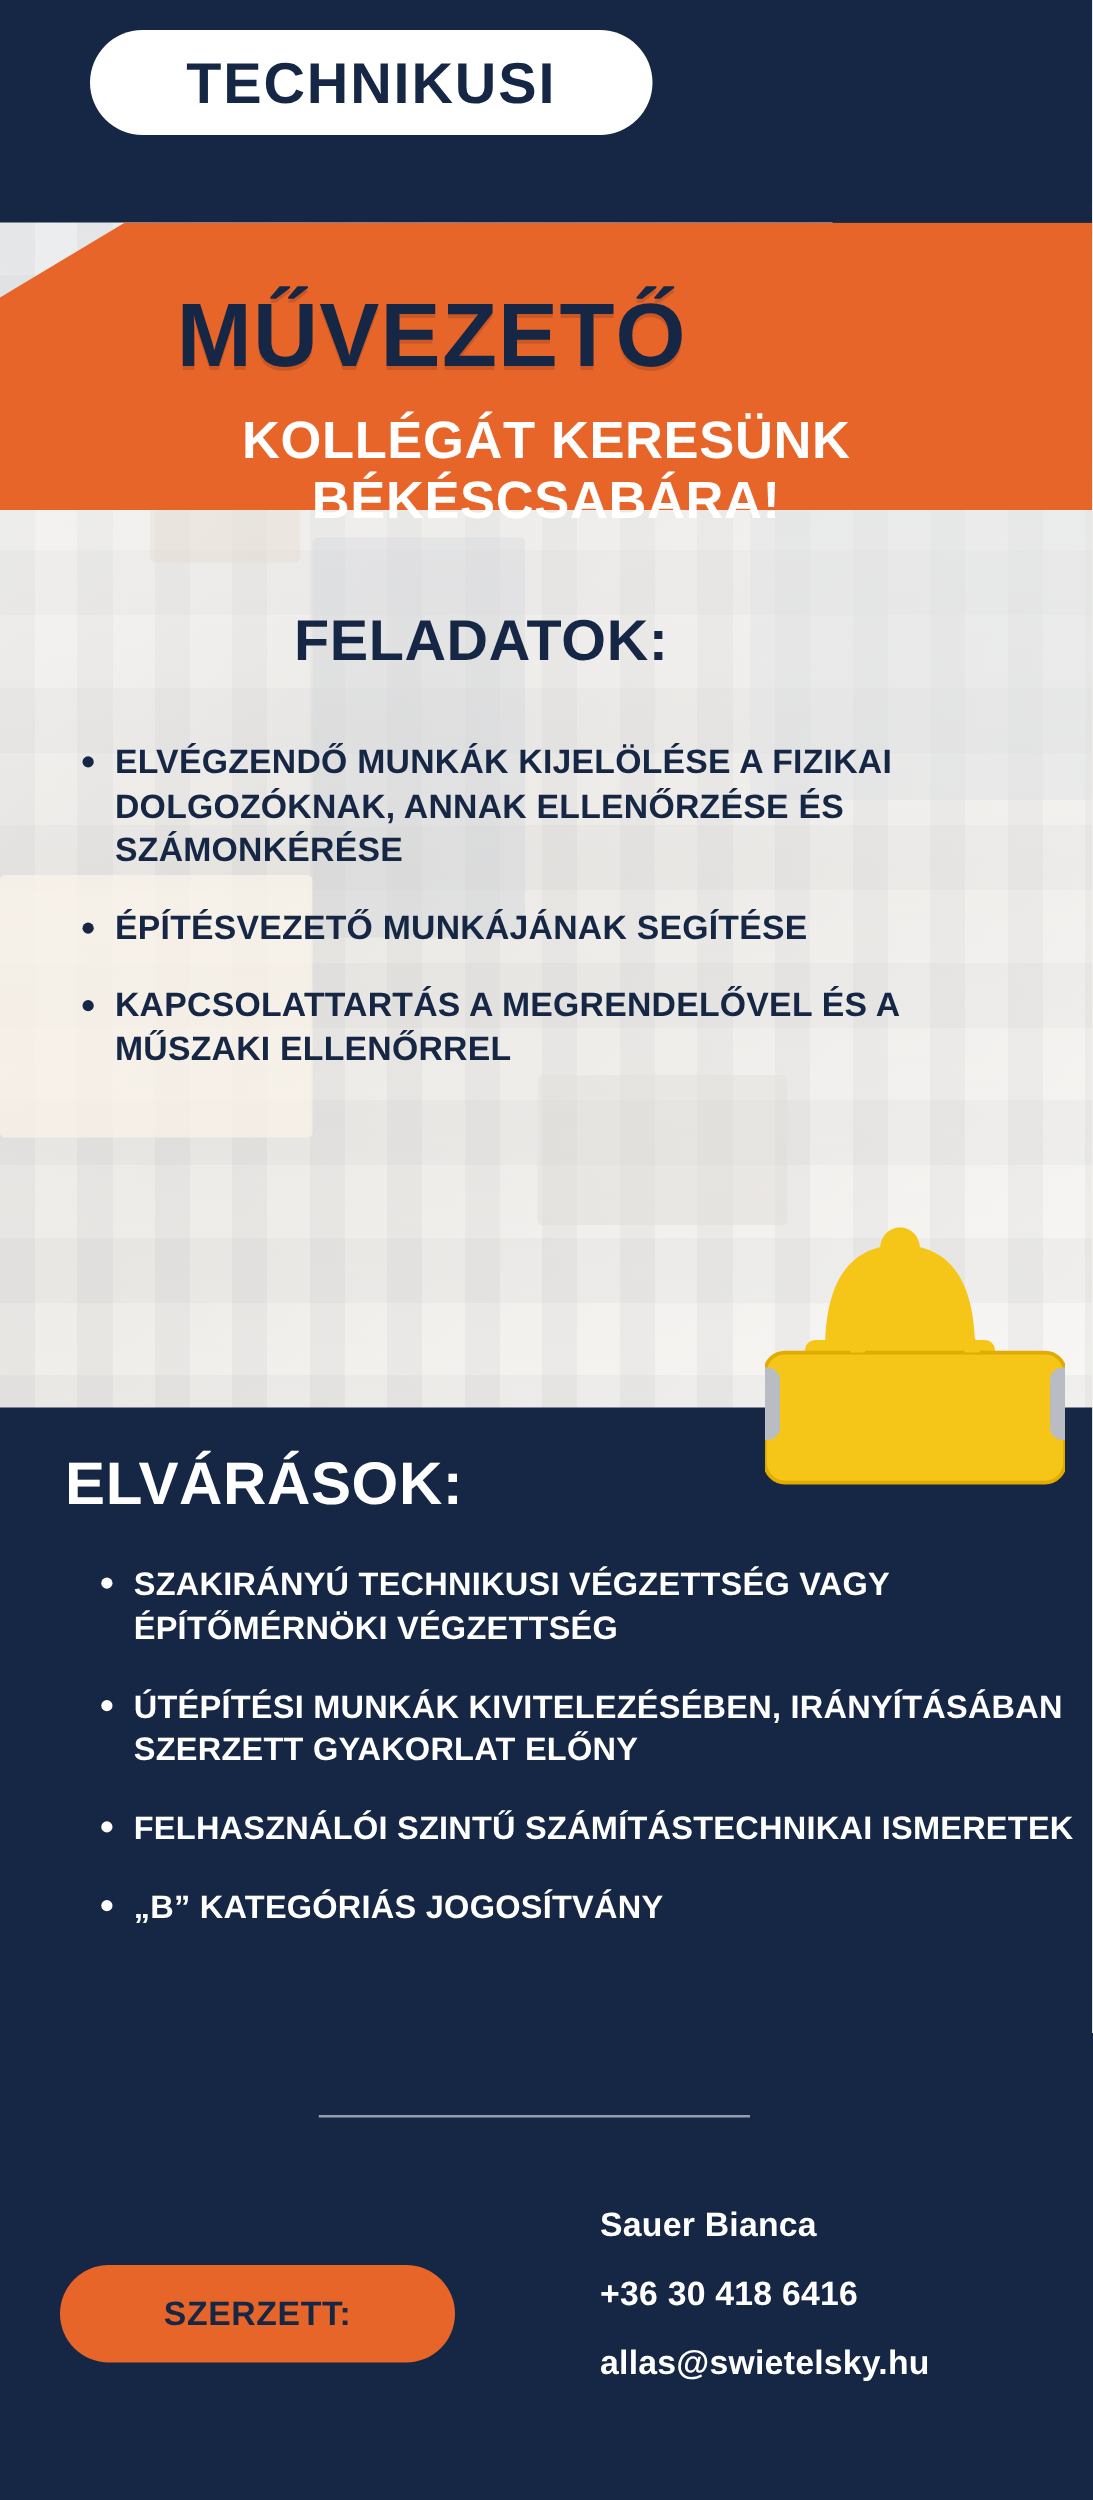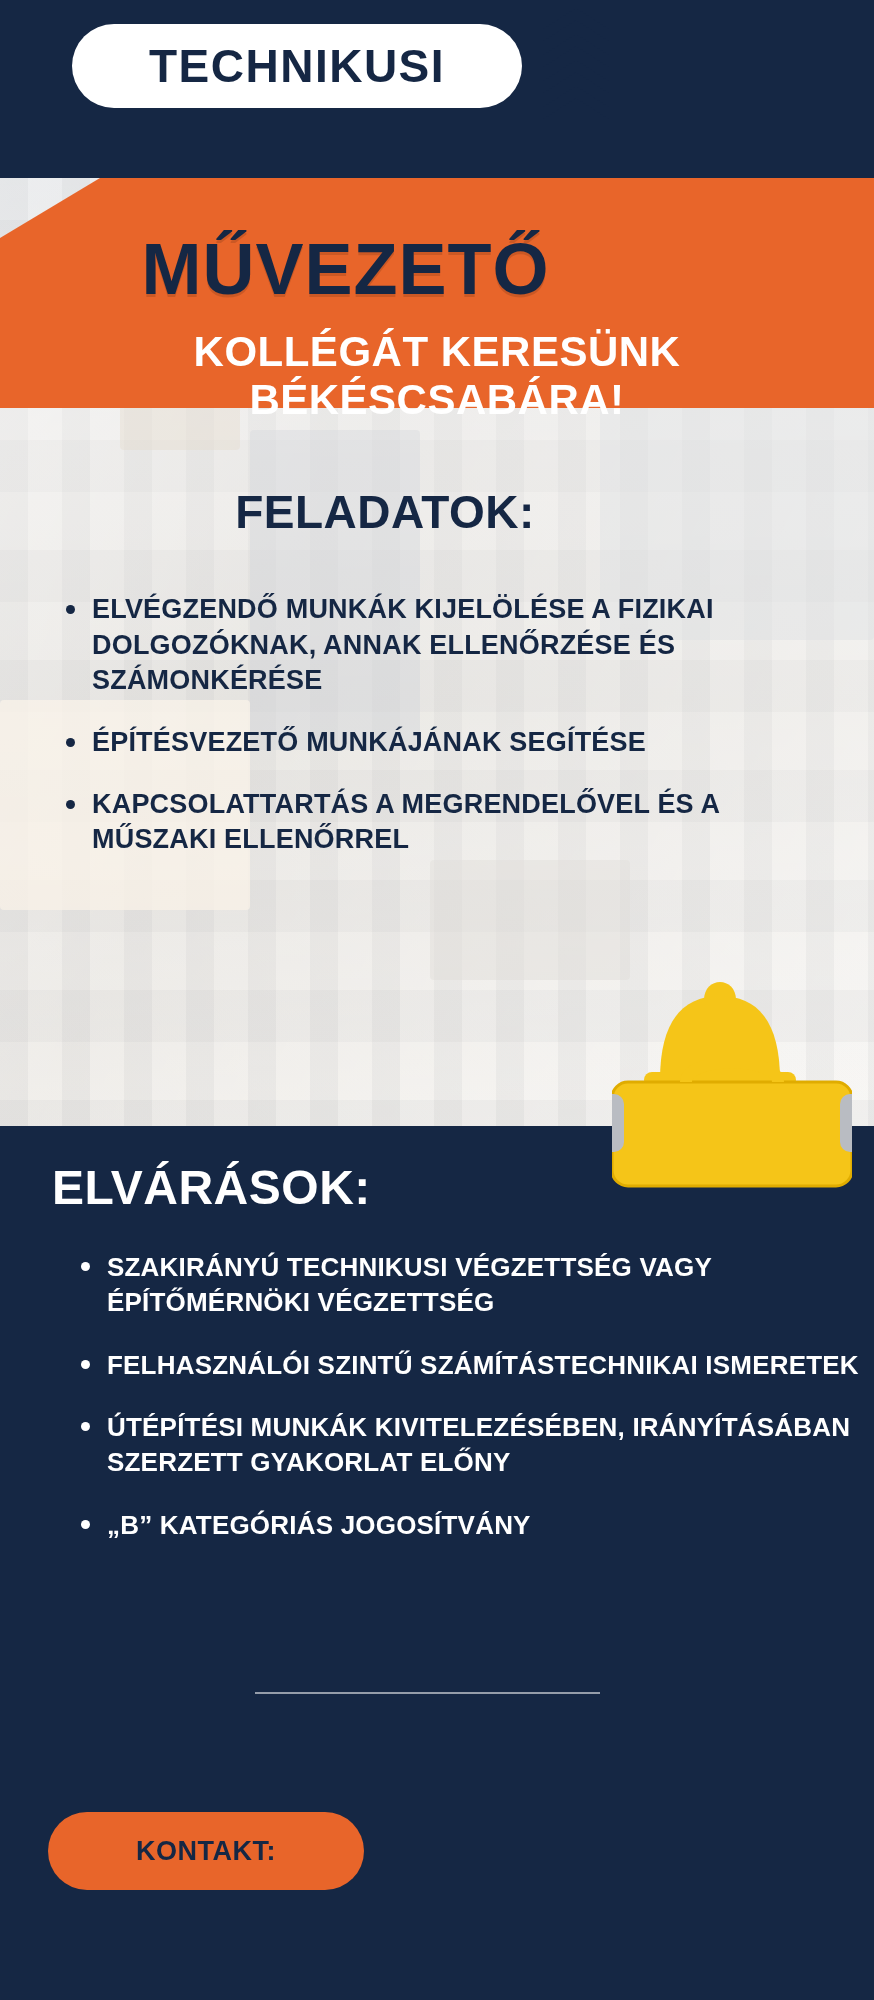--- a/index.html
+++ b/index.html
@@ -285,23 +285,28 @@
     <rect x="0" y="22" width="240" height="104" rx="16" fill="#f5c518"></rect>
     <rect x="0" y="22" width="240" height="104" rx="16" fill="none" stroke="#e0ac00" stroke-width="3"></rect>
     <rect x="-14" y="34" width="26" height="58" rx="10" fill="#b9bcc2"></rect>
     <rect x="228" y="34" width="26" height="58" rx="10" fill="#b9bcc2"></rect>
     <path d="M74 22 C74 -4 166 -4 166 22" fill="none" stroke="#f5c518" stroke-width="12"></path>
   </svg>
 
   <div class="req-head">ELVÁRÁSOK:</div>
   <ul class="req-list">
     <li>SZAKIRÁNYÚ TECHNIKUSI VÉGZETTSÉG VAGY ÉPÍTŐMÉRNÖKI VÉGZETTSÉG</li>
+    <li>ÚTÉPÍTÉSI MUNKÁK KIVITELEZÉSÉBEN, IRÁNYÍTÁSÁBAN SZERZETT GYAKORLAT ELŐNY</li>
     <li>FELHASZNÁLÓI SZINTŰ SZÁMÍTÁSTECHNIKAI ISMERETEK</li>
-    <li>ÚTÉPÍTÉSI MUNKÁK KIVITELEZÉSÉBEN, IRÁNYÍTÁSÁBAN SZERZETT GYAKORLAT ELŐNY</li>
     <li>„B” KATEGÓRIÁS JOGOSÍTVÁNY</li>
   </ul>
 
   <div class="divider"></div>
 
-  <button class="contact-btn">KONTAKT:</button>
-
+  <button class="contact-btn">SZERZETT:</button>
+
+  <div class="contact-info">
+    <div>Sauer Bianca</div>
+    <div>+36 30 418 6416</div>
+    <div>allas@swietelsky.hu</div>
+  </div>
 
 </div>
 
 </body></html>

